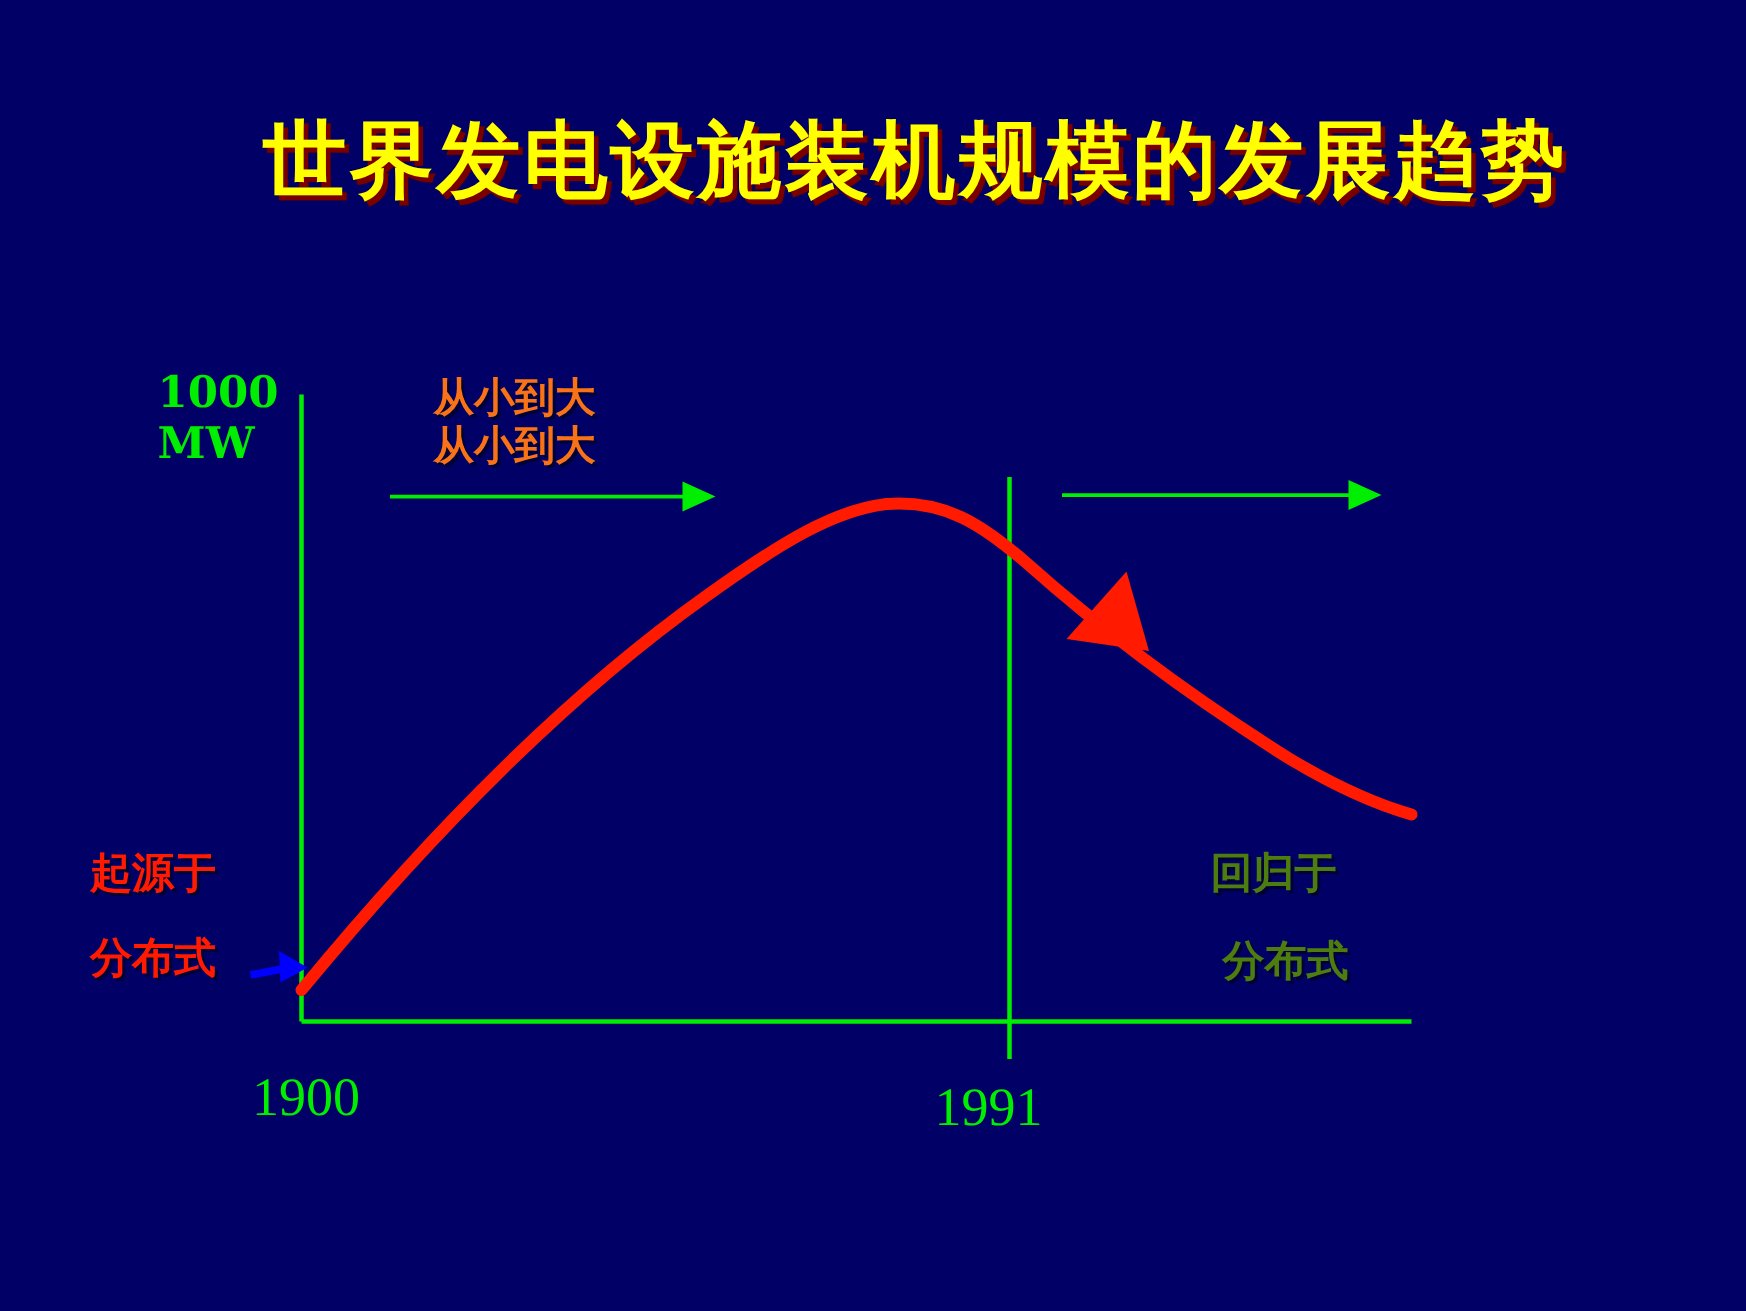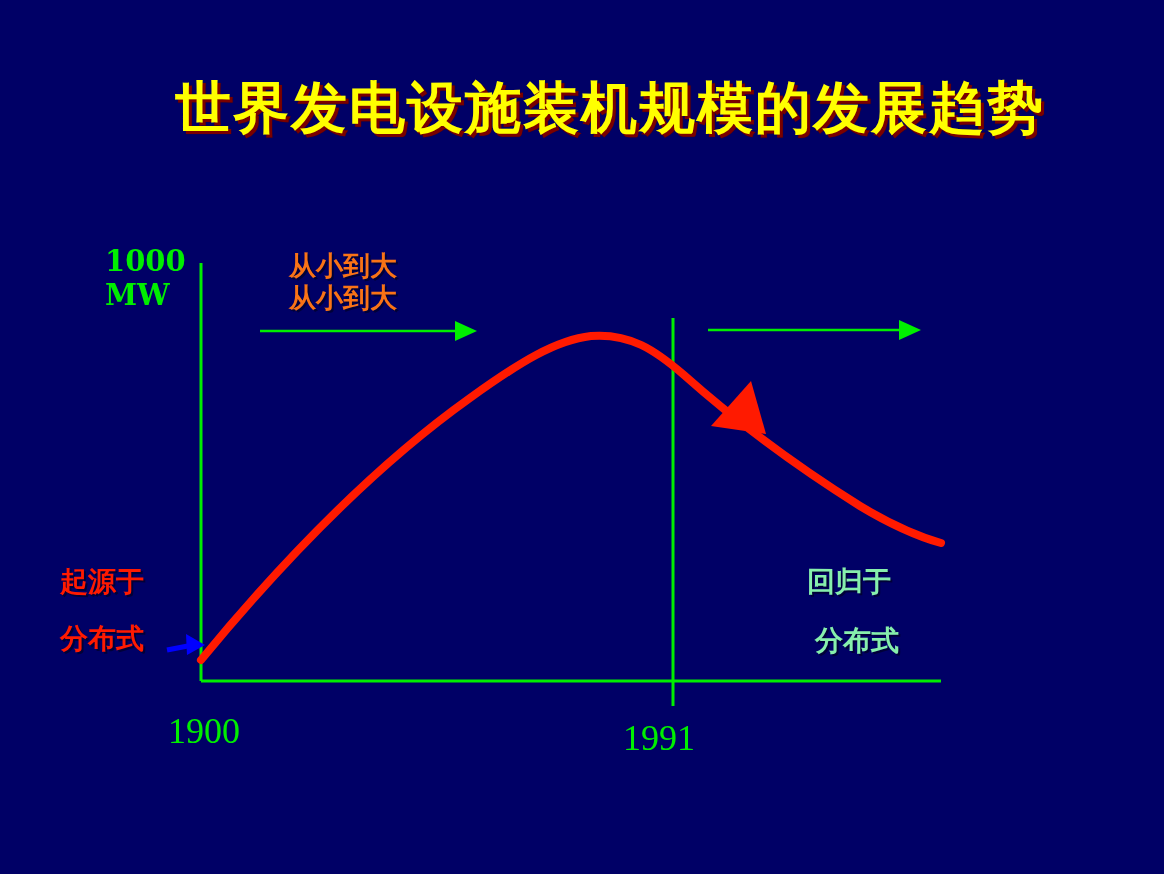--- a/index.html
+++ b/index.html
@@ -73,21 +73,21 @@
     color: #ff1a00;
     text-shadow: 2px 2px 0 rgba(0,0,0,0.45);
   }
   .red-cn-left div { display: block; }
   .red-cn-left .l2 { margin-top: 24px; }
 
   .red-cn-right {
     font-family: "DejaVu Sans", "Liberation Sans", sans-serif;
     font-weight: bold;
     font-size: 28px;
-    color: #86efac;
+    color: #4d7c0f;
     text-shadow: 2px 2px 0 rgba(0,0,0,0.45);
   }
   .red-cn-right div { display: block; }
   .red-cn-right .l2 { margin-top: 26px; margin-left: 8px; }
 
   .tick-label {
     font-family: "Liberation Serif", "DejaVu Serif", serif;
     font-weight: normal;
     font-size: 36px;
     color: #00ee00;

